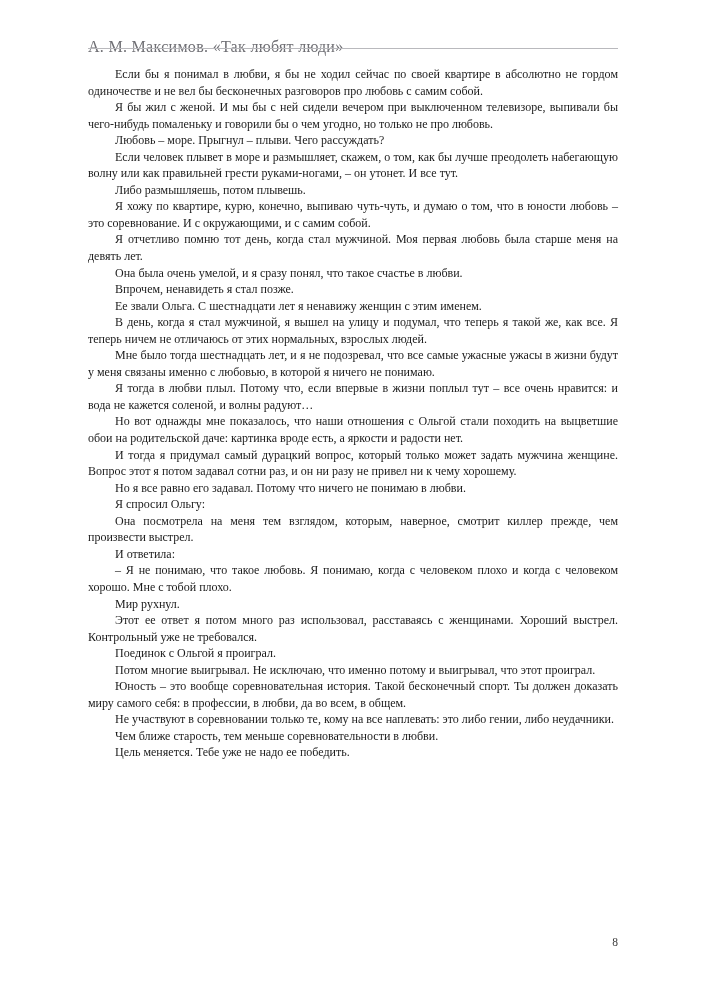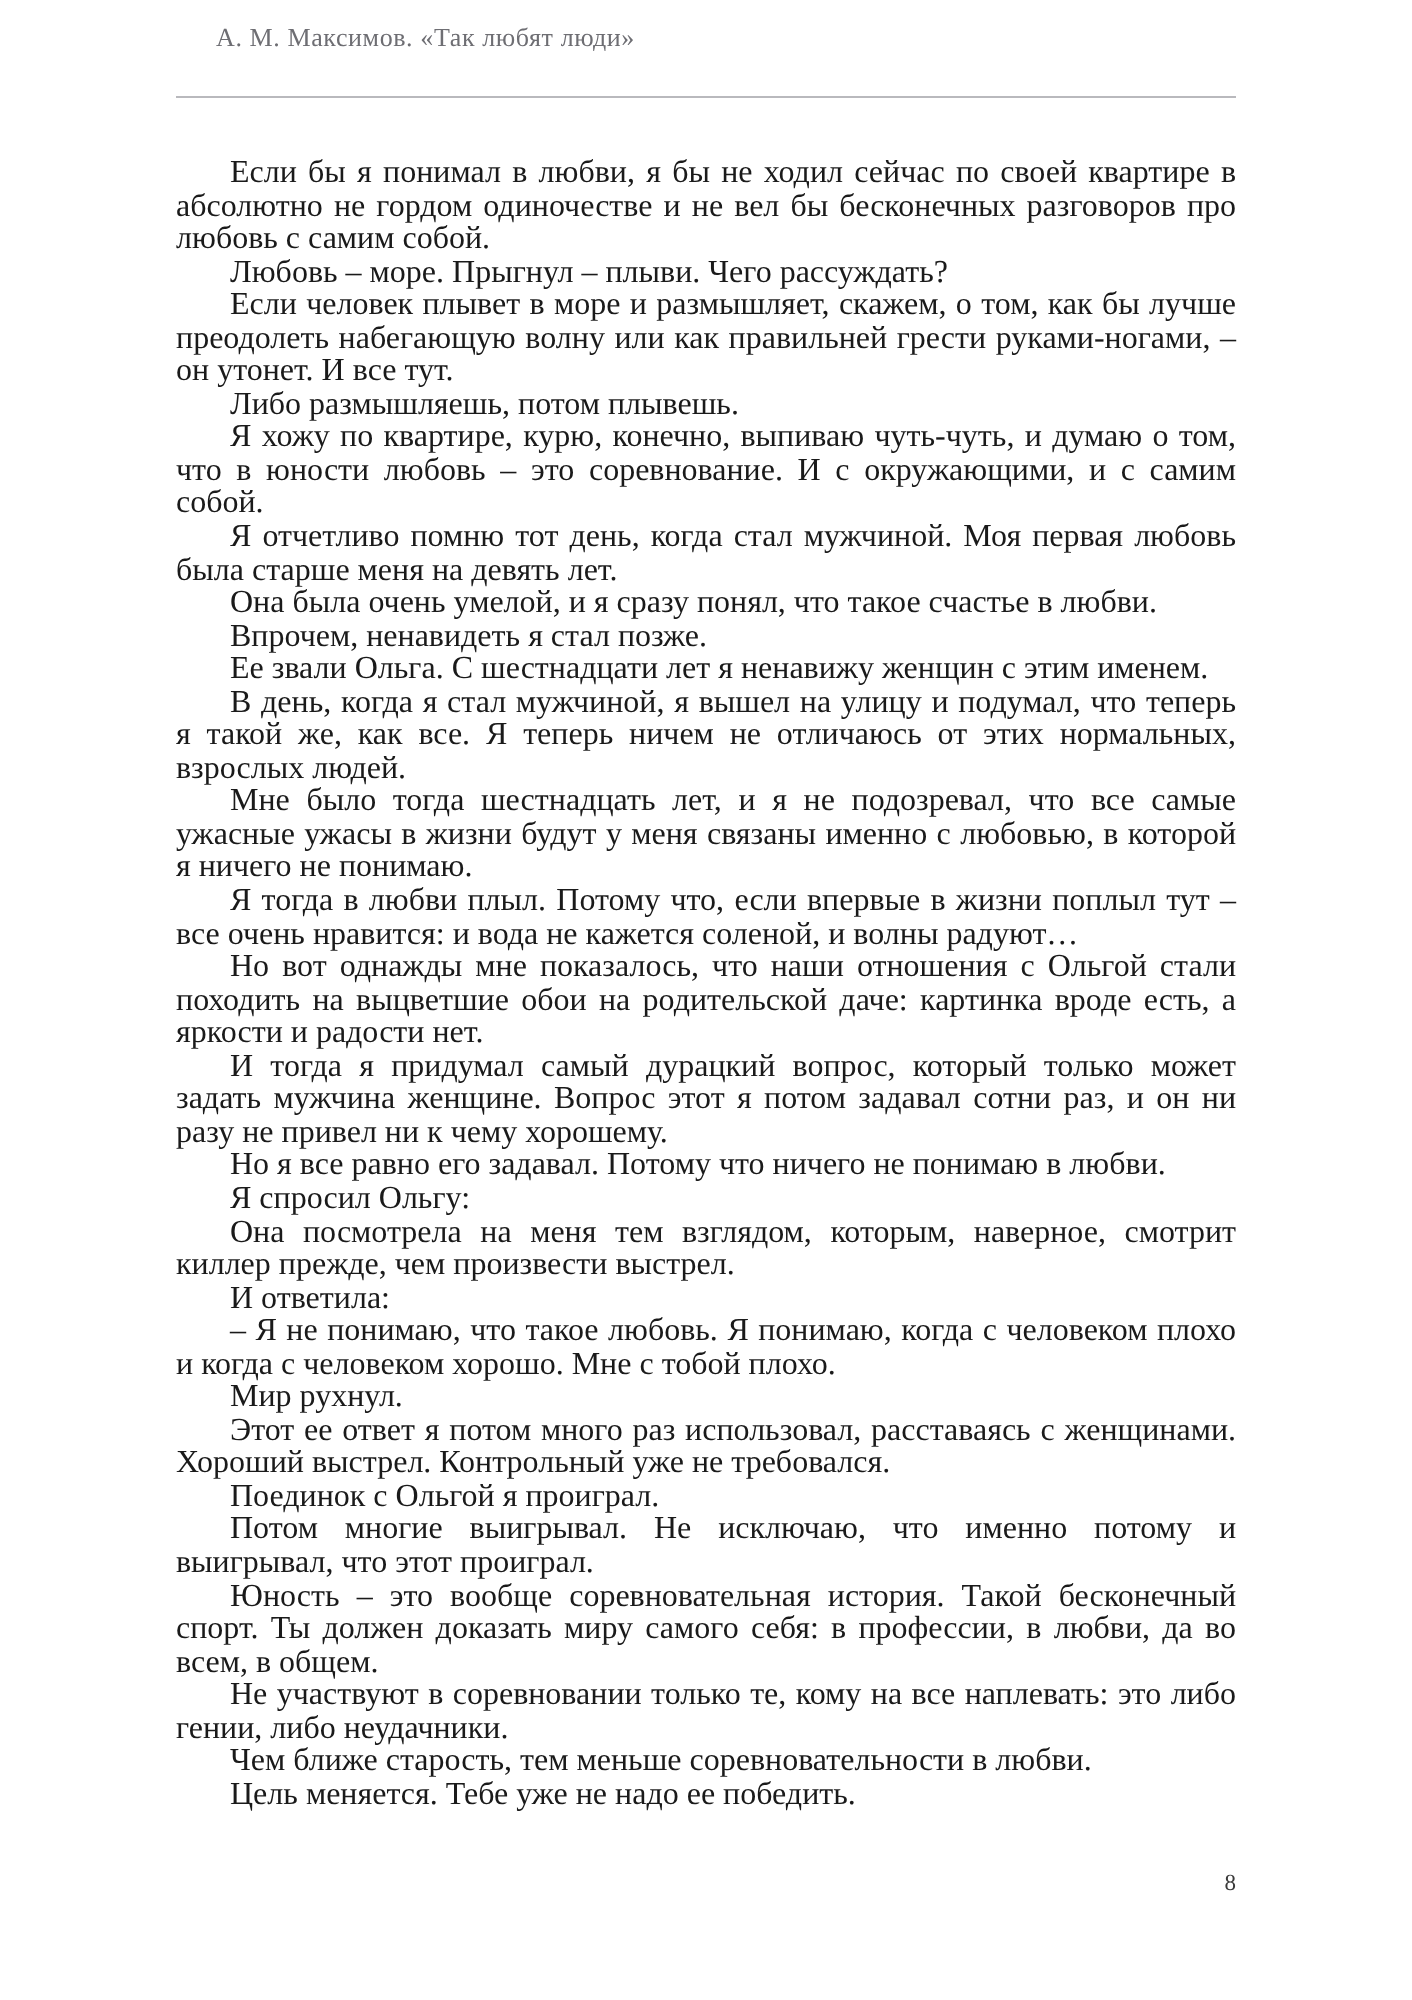--- a/index.html
+++ b/index.html
@@ -14,45 +14,44 @@
     background: #ffffff;
     overflow: hidden;
     font-family: "Liberation Serif", "DejaVu Serif", serif;
     color: #1a1a1a;
   }
 
   
   .running-head {
     position: absolute;
     left: 88px;
-    top: 12px;
+    top: 40px;
     width: 530px;
-    font-size: 13px;
+    font-size: 16px;
     line-height: 14px;
     color: #6e6e73;
     letter-spacing: 0.3px;
     white-space: nowrap;
-    margin-left: 20px;
   }
   .head-rule {
     position: absolute;
     left: 88px;
     top: 48px;
     width: 530px;
     height: 1px;
     background: #b9b9bd;
   }
 
   
   .textblock {
     position: absolute;
     left: 88px;
-    top: 79px;
+    top: 66px;
     width: 530px;
-    font-size: 16px;
+    font-size: 12px;
     line-height: 16.55px;
     text-align: justify;
     text-justify: inter-word;
     -webkit-hyphens: manual;
     hyphens: manual;
   }
   .textblock p {
     margin: 0;
     text-indent: 27px;
   }
@@ -72,20 +71,21 @@
 <body>
 
 <div class="page">
 
   <div class="running-head">А. М. Максимов. «Так любят люди»</div>
 
   <div class="head-rule"></div>
 
   <div class="textblock">
       <p>Если бы я понимал в любви, я бы не ходил сейчас по своей квартире в абсолютно не гордом одиночестве и не вел бы бесконечных разговоров про любовь с самим собой.</p>
+      <p>Я бы жил с женой. И мы бы с ней сидели вечером при выключенном телевизоре, выпивали бы чего-нибудь помаленьку и говорили бы о чем угодно, но только не про любовь.</p>
       <p>Любовь – море. Прыгнул – плыви. Чего рассуждать?</p>
       <p>Если человек плывет в море и размышляет, скажем, о том, как бы лучше преодолеть набегающую волну или как правильней грести руками-ногами, – он утонет. И все тут.</p>
       <p>Либо размышляешь, потом плывешь.</p>
       <p>Я хожу по квартире, курю, конечно, выпиваю чуть-чуть, и думаю о том, что в юности любовь – это соревнование. И с окружающими, и с самим собой.</p>
       <p>Я отчетливо помню тот день, когда стал мужчиной. Моя первая любовь была старше меня на девять лет.</p>
       <p>Она была очень умелой, и я сразу понял, что такое счастье в любви.</p>
       <p>Впрочем, ненавидеть я стал позже.</p>
       <p>Ее звали Ольга. С шестнадцати лет я ненавижу женщин с этим именем.</p>
       <p>В день, когда я стал мужчиной, я вышел на улицу и подумал, что теперь я такой же, как все. Я теперь ничем не отличаюсь от этих нормальных, взрослых людей.</p>
       <p>Мне было тогда шестнадцать лет, и я не подозревал, что все самые ужасные ужасы в жизни будут у меня связаны именно с любовью, в которой я ничего не понимаю.</p>

